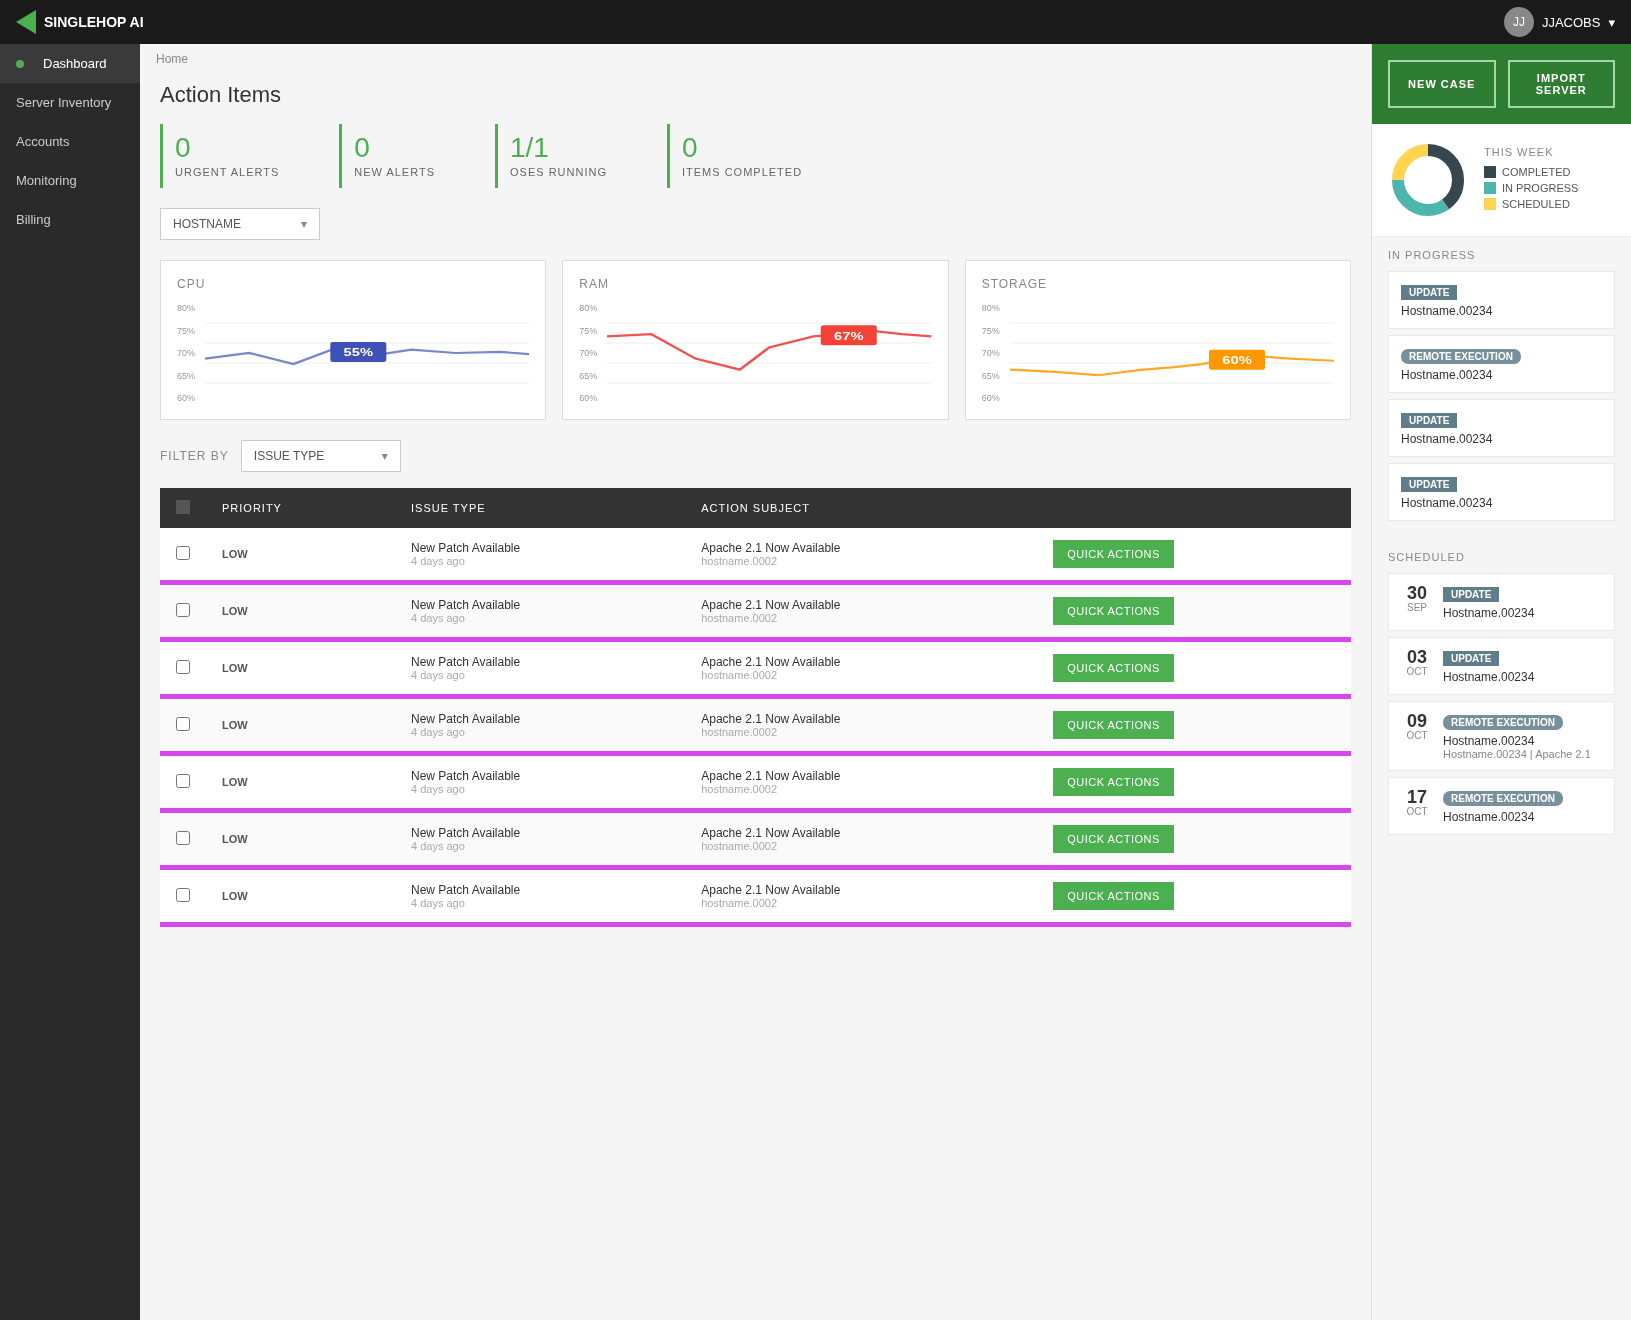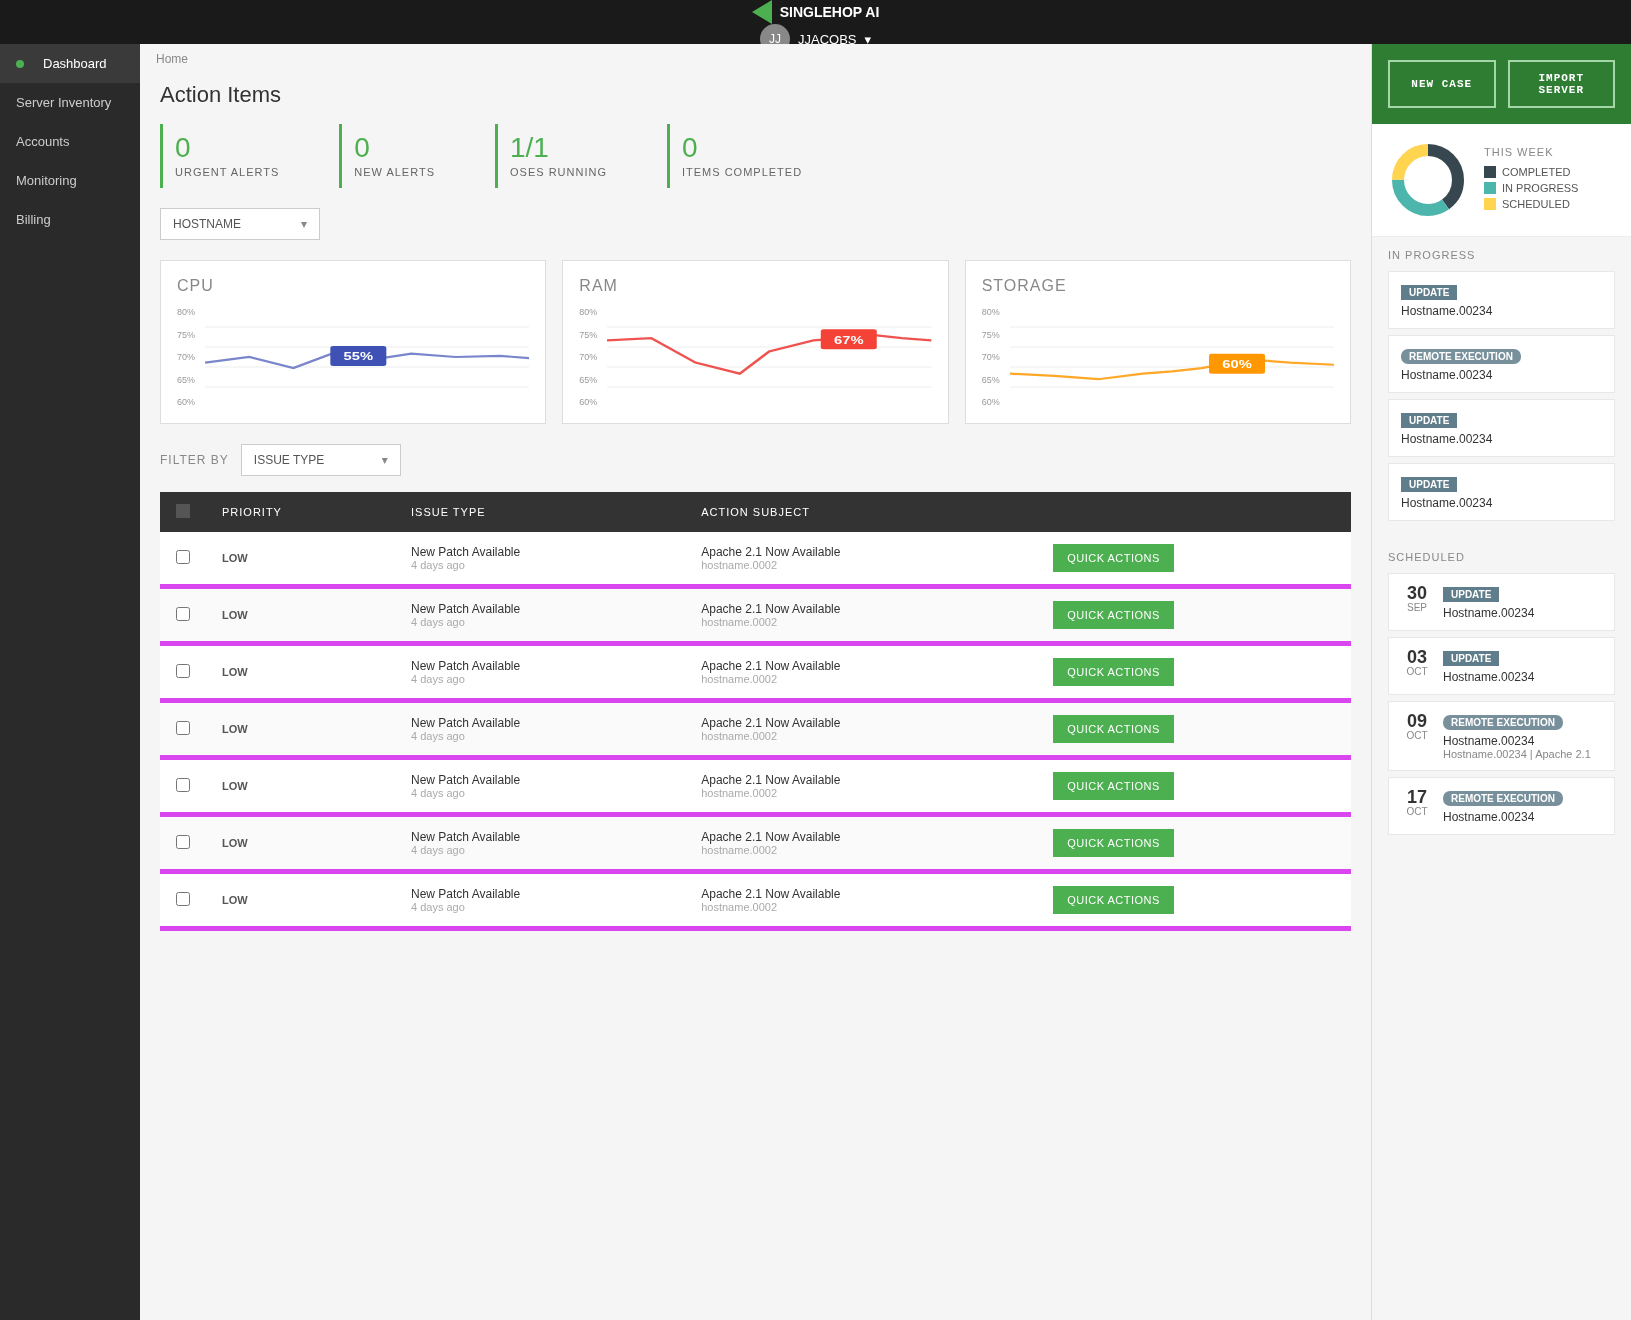--- a/index.html
+++ b/index.html
@@ -7,21 +7,20 @@
 
     
     .topnav {
       background: #1a1a1a;
       height: 44px;
       display: flex;
       align-items: center;
       justify-content: space-between;
       padding: 0 16px;
       flex-shrink: 0;
-      flex-direction: column;
     }
     .topnav-brand {
       display: flex;
       align-items: center;
       gap: 8px;
       color: white;
       font-size: 14px;
       font-weight: bold;
     }
     .logo-triangle {
@@ -163,21 +162,21 @@
       padding: 0 20px 20px;
       gap: 16px;
     }
     .chart-box {
       flex: 1;
       background: white;
       border: 1px solid #ddd;
       padding: 16px;
     }
     .chart-title {
-      font-size: 16px;
+      font-size: 12px;
       color: #888;
       margin-bottom: 12px;
       letter-spacing: 1px;
     }
     .chart-area {
       height: 100px;
       position: relative;
     }
     .chart-labels {
       position: absolute;
@@ -315,21 +314,20 @@
     .panel-btn {
       flex: 1;
       border: 2px solid #a5d6a7;
       background: transparent;
       color: white;
       padding: 10px 8px;
       font-size: 11px;
       cursor: pointer;
       letter-spacing: 1px;
       font-weight: bold;
-      font-family: Liberation Mono, monospace;
     }
 
     
     .donut-section {
       padding: 16px;
       background: white;
       display: flex;
       align-items: center;
       gap: 16px;
       border-bottom: 1px solid #eee;

